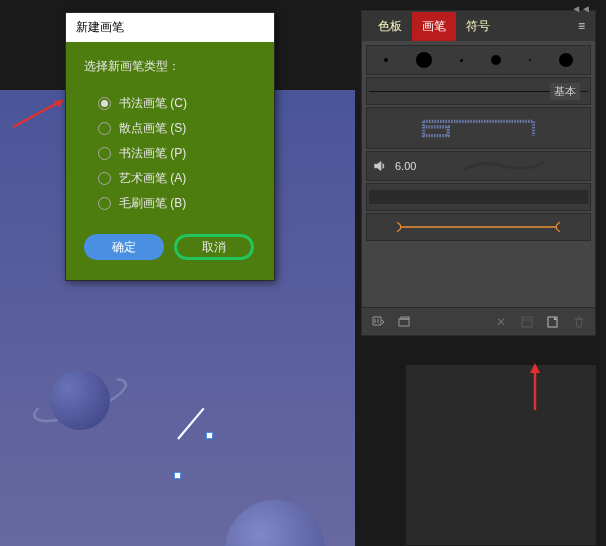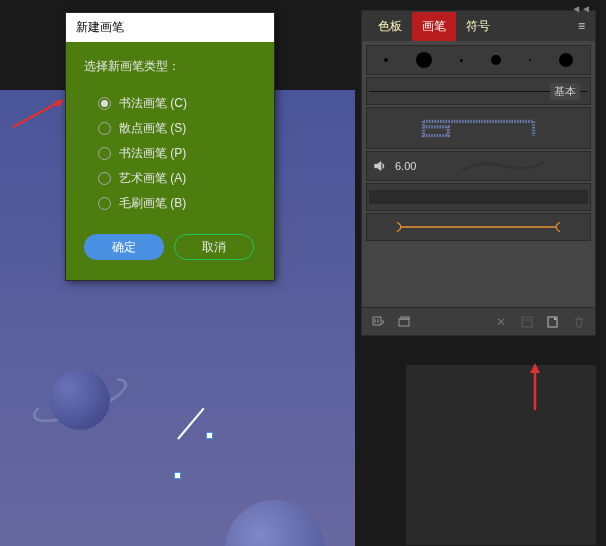--- a/index.html
+++ b/index.html
@@ -21,21 +21,21 @@
     .dialog { position: absolute; left: 65px; top: 12px; width: 210px; background: #4d7c0f; border: 1px solid #2a2a2a; box-shadow: 2px 2px 8px rgba(0,0,0,0.5); }
     .dialog-title { background: #fff; color: #000; padding: 6px 10px; font-size: 12px; }
     .dialog-body { padding: 16px 18px 20px 18px; }
     .dialog-label { color: #e8e8e8; margin-bottom: 16px; font-size: 12px; }
     .radio-item { display: flex; align-items: center; padding: 4px 0; color: #e8e8e8; cursor: pointer; margin-left: 14px; }
     .radio-circle { width: 13px; height: 13px; border: 1.5px solid #aaa; border-radius: 50%; margin-right: 8px; display: flex; align-items: center; justify-content: center; }
     .radio-circle.checked::after { content: ''; width: 7px; height: 7px; background: #ddd; border-radius: 50%; display: block; }
     .dialog-buttons { display: flex; gap: 10px; margin-top: 18px; justify-content: flex-start; }
     .btn { width: 80px; height: 26px; border-radius: 13px; display: flex; align-items: center; justify-content: center; cursor: pointer; font-size: 12px; }
     .btn-ok { background: #4a90e2; color: #fff; }
-    .btn-cancel { background: transparent; border: 1px solid #22c55e; color: #e8e8e8; }
+    .btn-cancel { background: transparent; border: 3px solid #22c55e; color: #e8e8e8; }
     
     
     .arrow { position: absolute; }
     .arrow svg { display: block; }
     
     
     .panel { position: absolute; right: 10px; top: 10px; width: 235px; background: #454545; border: 1px solid #2a2a2a; }
     .panel-tabs { display: flex; align-items: center; background: #353535; height: 30px; padding: 0 6px; }
     .tab { padding: 6px 10px; color: #fef9c3; cursor: pointer; font-size: 12px; }
     .tab.active { background: #b91c1c; color: #fff; }

